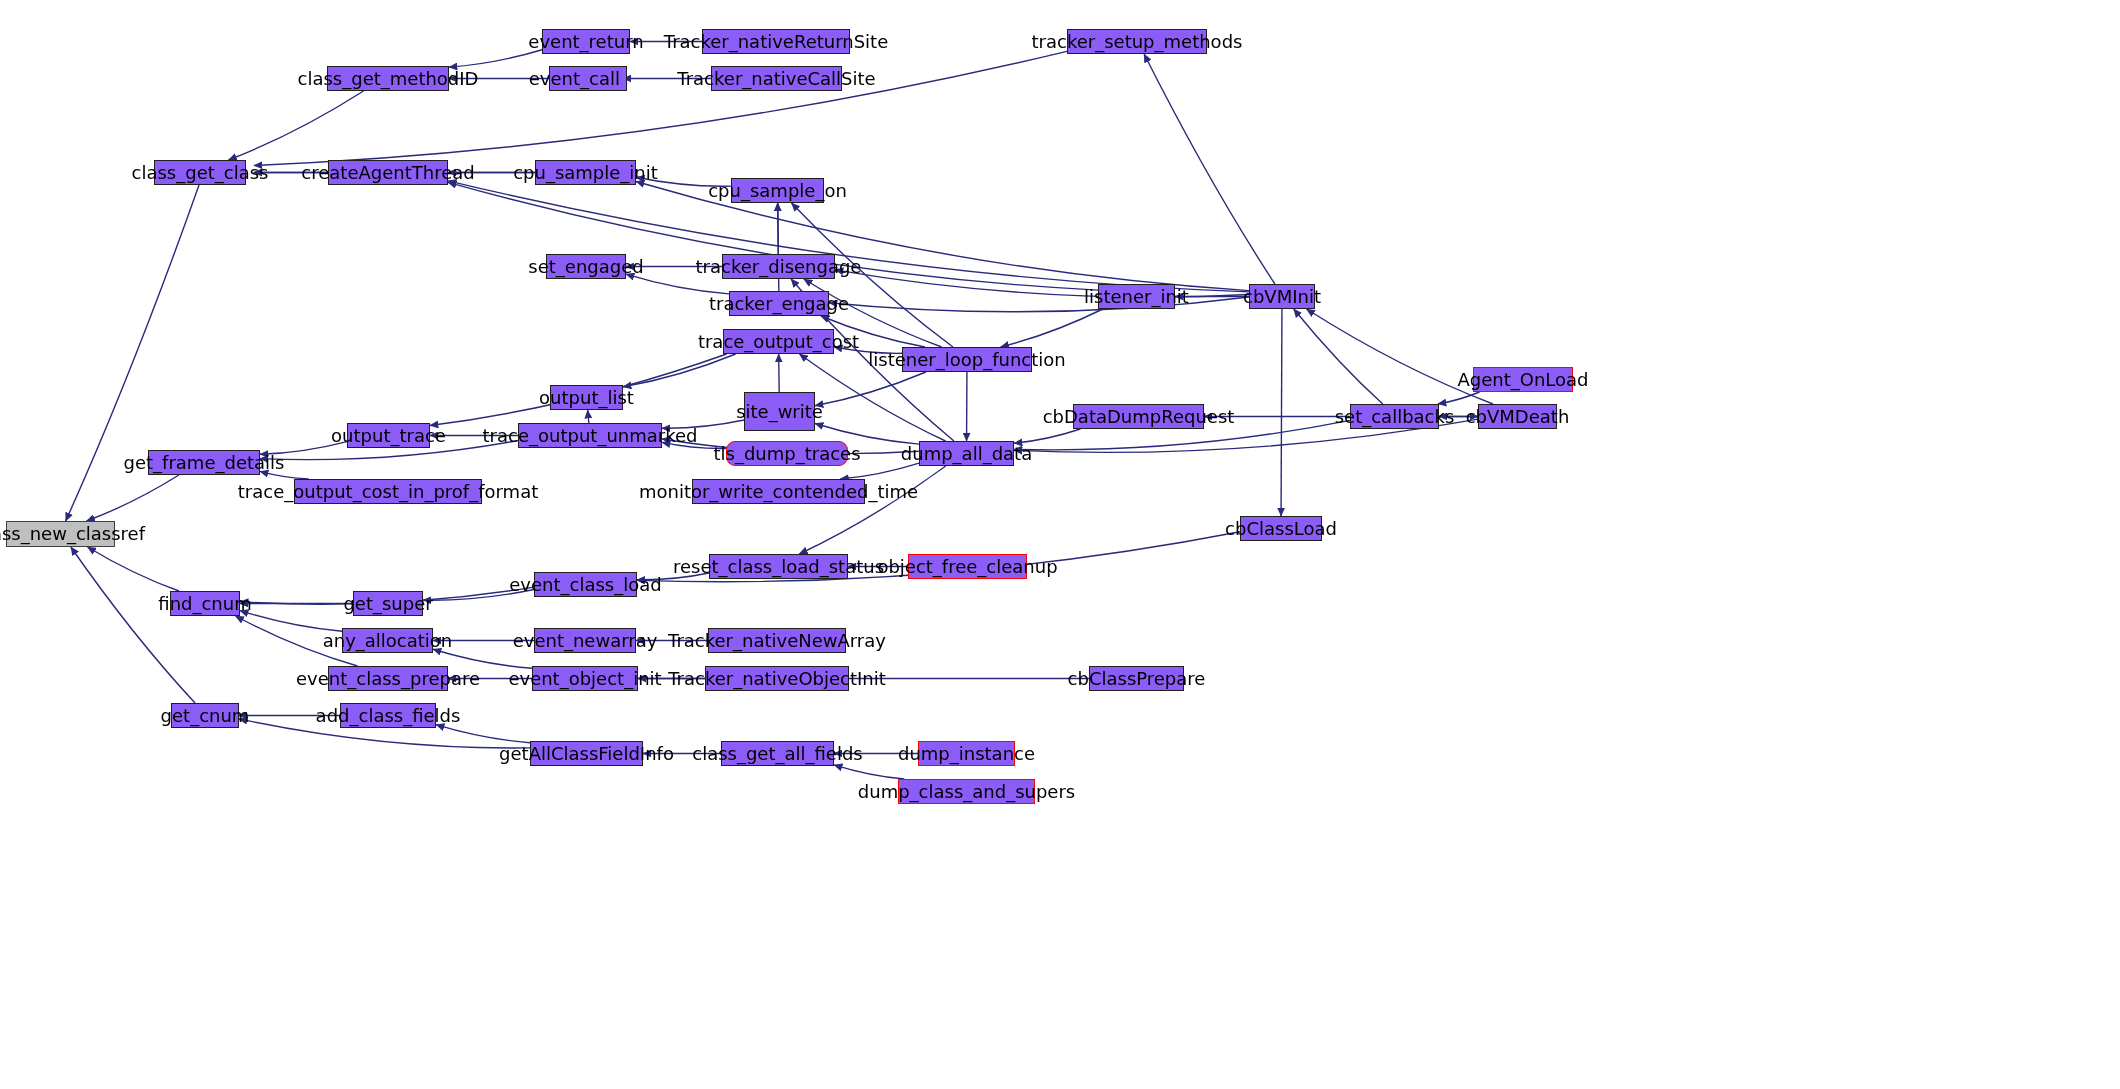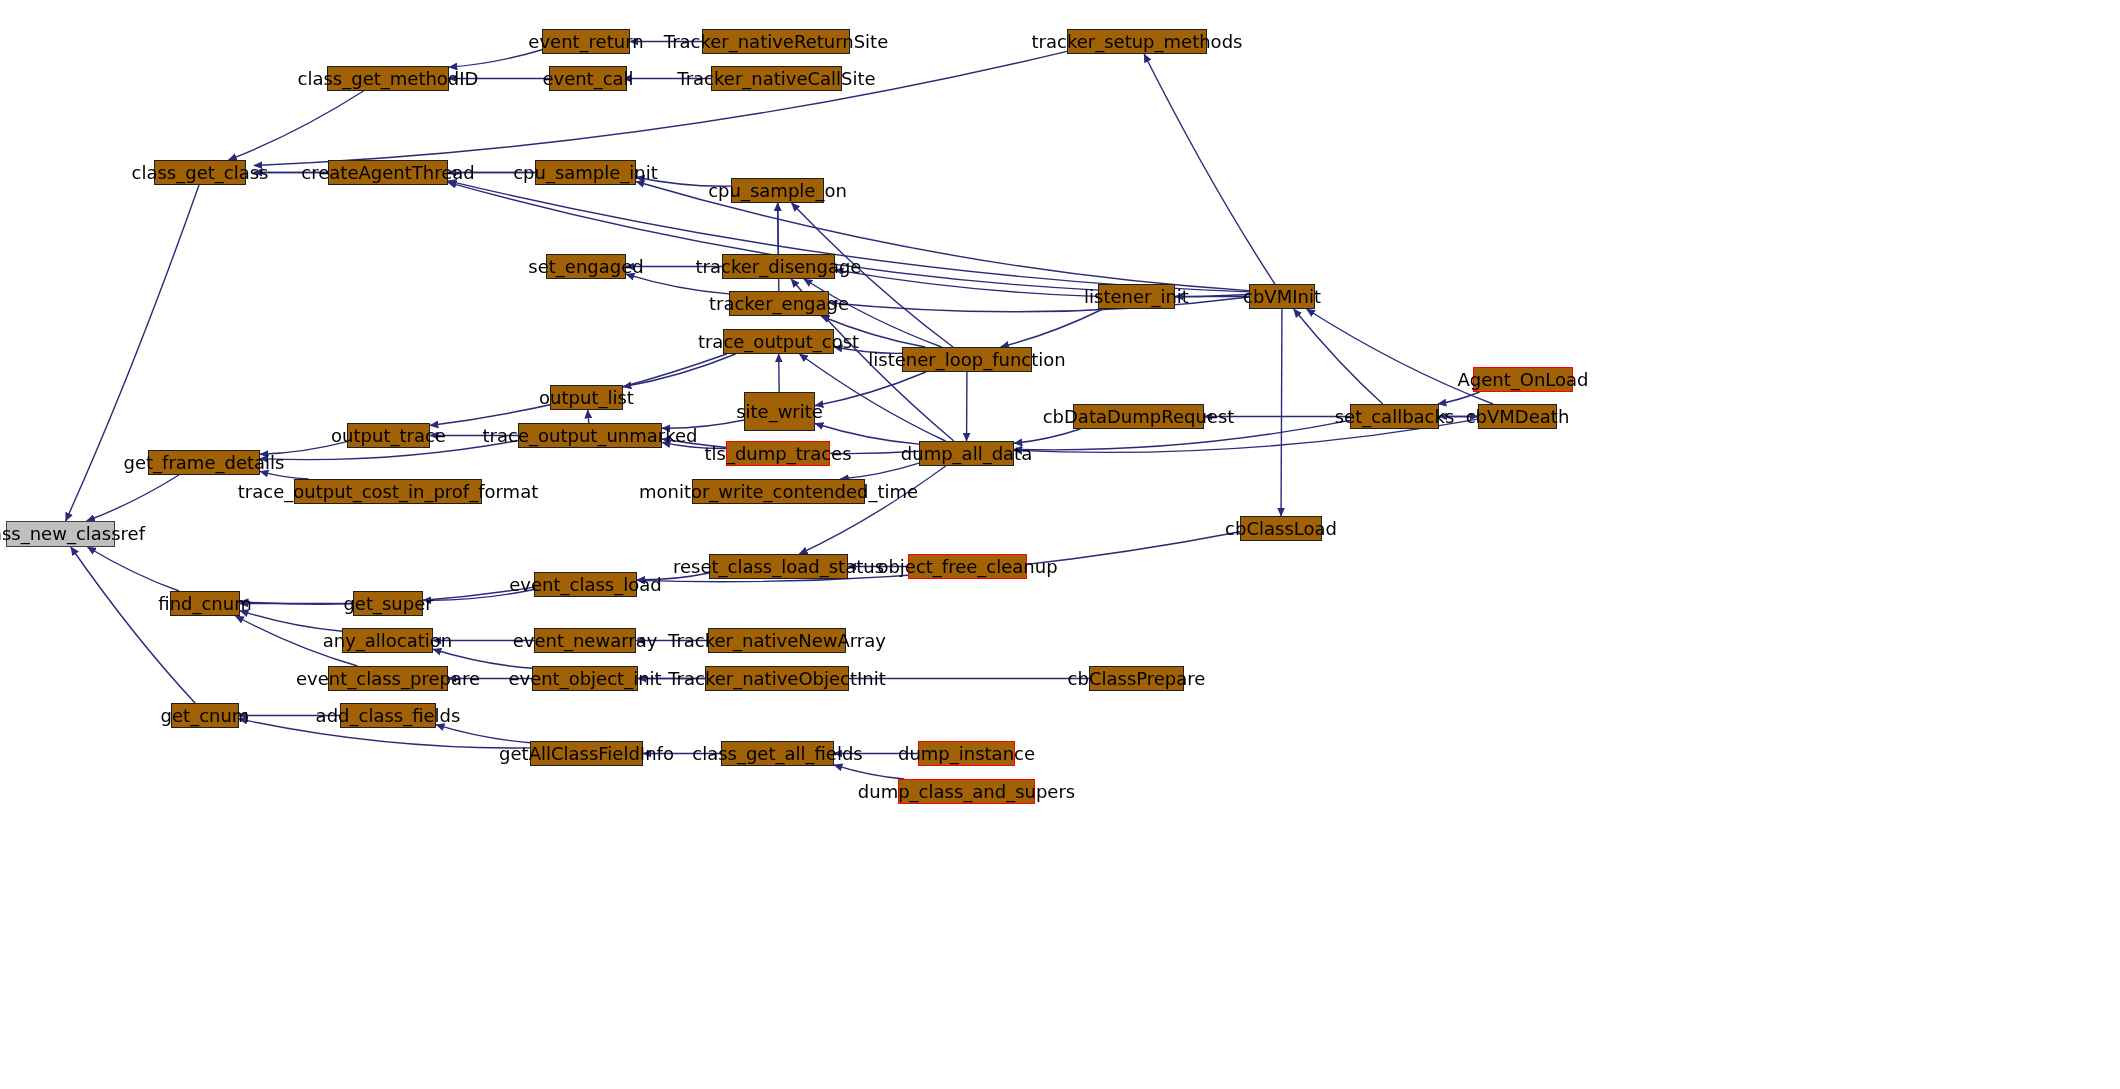--- a/index.html
+++ b/index.html
@@ -17,21 +17,21 @@
     left:0;top:0;
     width:2120px;height:1089px;
     pointer-events:none;
   }
   .node{
     position:absolute;
     box-sizing:border-box;
     display:flex;
     align-items:center;
     justify-content:center;
-    background:#a16207;
+    background:#8b5cf6;
     border:1px solid #1f1f1f;
     color:#000000;
     font-size:18px;
     line-height:1;
     white-space:nowrap;
     letter-spacing:0px;
     z-index:5;
   }
   .node.red{ border-color:#ff0000; border-width:1px; }
   .node.current{ background:#bfbfbf; border-color:#404040; }
@@ -131,21 +131,21 @@
       </div>
       <div class="node" style="left: 154px; top: 160px; width: 92px; height: 25px;">
         <span class="lbl">class_get_class</span>
       </div>
       <div class="node" style="left: 327px; top: 66px; width: 122px; height: 25px;">
         <span class="lbl">class_get_methodID</span>
       </div>
       <div class="node" style="left: 542px; top: 29px; width: 88px; height: 25px;">
         <span class="lbl">event_return</span>
       </div>
-      <div class="node" style="left: 549px; top: 66px; width: 78px; height: 25px;">
+      <div class="node" style="left: 549px; top: 66px; width: 78px; height: 25px; justify-content: flex-end;">
         <span class="lbl">event_call</span>
       </div>
       <div class="node" style="left: 702px; top: 29px; width: 148px; height: 25px; text-align: right;">
         <span class="lbl">Tracker_nativeReturnSite</span>
       </div>
       <div class="node" style="left: 711px; top: 66px; width: 131px; height: 25px;">
         <span class="lbl">Tracker_nativeCallSite</span>
       </div>
       <div class="node" style="left: 1067px; top: 29px; width: 140px; height: 25px;">
         <span class="lbl">tracker_setup_methods</span>
@@ -197,21 +197,21 @@
       </div>
       <div class="node" style="left: 1478px; top: 404px; width: 79px; height: 25px;">
         <span class="lbl">cbVMDeath</span>
       </div>
       <div class="node" style="left: 347px; top: 423px; width: 83px; height: 25px;">
         <span class="lbl">output_trace</span>
       </div>
       <div class="node" style="left: 518px; top: 423px; width: 144px; height: 25px;">
         <span class="lbl">trace_output_unmarked</span>
       </div>
-      <div class="node red" style="left: 726px; top: 441px; width: 104px; height: 25px;">
+      <div class="node red" style="left: 726px; top: 441px; width: 122px; height: 25px; border-radius: 9px;">
         <span class="lbl">tls_dump_traces</span>
       </div>
       <div class="node" style="left: 919px; top: 441px; width: 95px; height: 25px;">
         <span class="lbl">dump_all_data</span>
       </div>
       <div class="node" style="left: 148px; top: 450px; width: 112px; height: 25px;">
         <span class="lbl">get_frame_details</span>
       </div>
       <div class="node" style="left: 294px; top: 479px; width: 188px; height: 25px;">
         <span class="lbl">trace_output_cost_in_prof_format</span>

